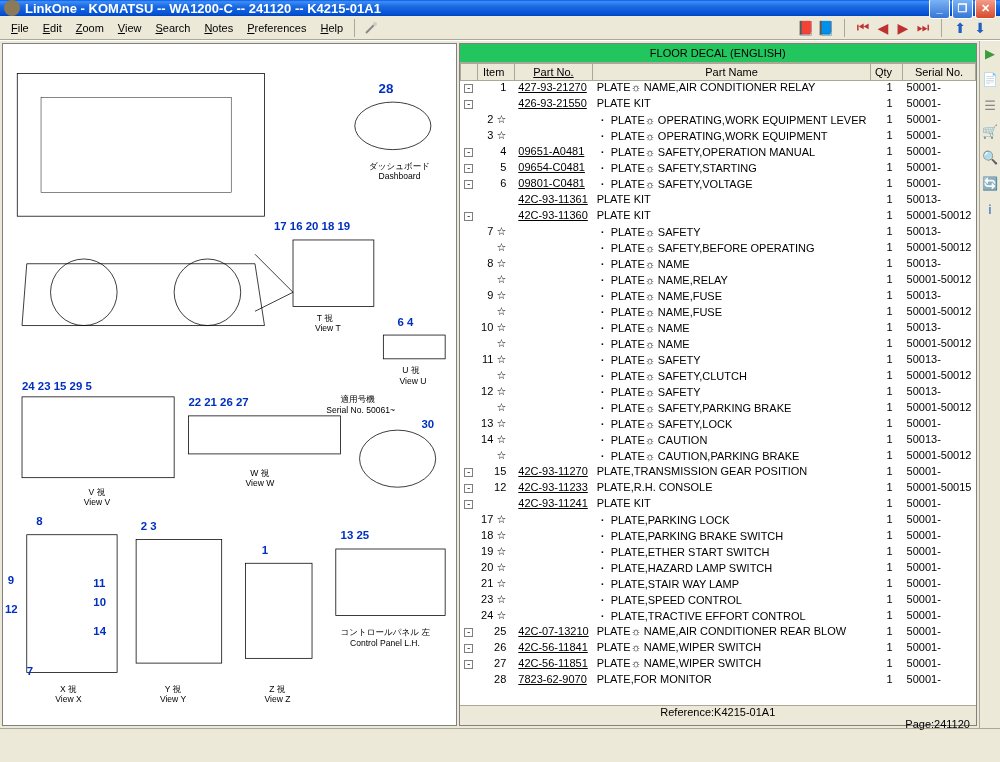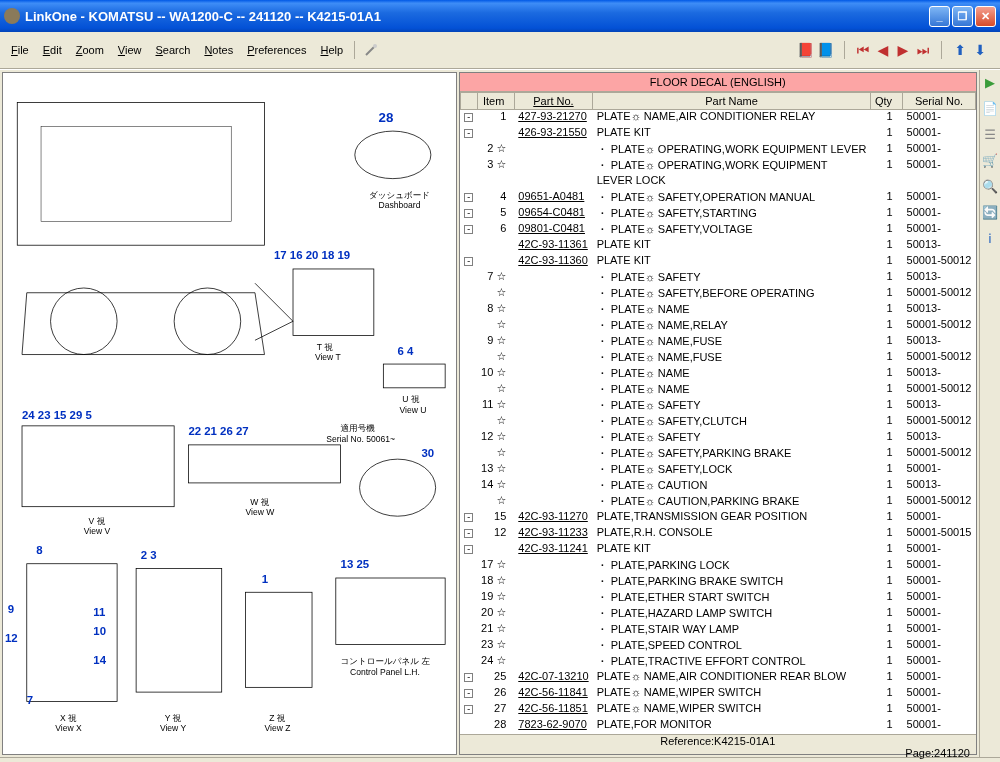--- a/index.html
+++ b/index.html
@@ -1,34 +1,34 @@
 <!DOCTYPE html>
 <html><head>
 <meta charset="utf-8">
 <style>
 * { box-sizing: border-box; margin: 0; padding: 0; }
 body { font-family: Tahoma, sans-serif; font-size: 11px; background: #ece9d8; overflow: hidden; width: 1000px; height: 762px; }
-.titlebar { height: 32px; background: linear-gradient(to bottom, #0058e6 0%, #3e8df7 10%, #1b6ae0 40%, #0351d6 88%, #0344b8 100%); display: flex; align-items: center; padding: 0 4px; color: white; font-weight: bold; font-size: 13px; }
+.titlebar { height: 16px; background: linear-gradient(to bottom, #0058e6 0%, #3e8df7 10%, #1b6ae0 40%, #0351d6 88%, #0344b8 100%); display: flex; align-items: center; padding: 0 4px; color: white; font-weight: bold; font-size: 13px; }
 .titlebar-icon { width: 16px; height: 16px; background: #8a7a5a; border-radius: 50%; margin-right: 5px; }
 .window-controls { margin-left: auto; display: flex; gap: 2px; }
 .window-btn { width: 21px; height: 21px; border: 1px solid #fff; border-radius: 3px; display: flex; align-items: center; justify-content: center; font-weight: bold; font-size: 11px; font-family: Arial; cursor: pointer; }
 .min-btn, .max-btn { background: linear-gradient(to bottom, #7eb6f5, #3576d6); color: white; }
 .close-btn { background: linear-gradient(to bottom, #f5a090, #d64b2a); color: white; }
-.menubar { height: 37px; background: #ece9d8; border-bottom: 1px solid #aca899; display: flex; align-items: center; padding: 0 4px; }
+.menubar { height: 24px; background: #ece9d8; border-bottom: 1px solid #aca899; display: flex; align-items: center; padding: 0 4px; }
 .menu-item { padding: 2px 7px; cursor: pointer; }
 .menu-item u { text-decoration: underline; }
 .menu-sep { width: 1px; height: 18px; background: #aca899; margin: 0 4px; }
 .wand-icon { width: 16px; height: 16px; margin-left: 4px; display: inline-block; cursor: pointer; }
 .toolbar-right { margin-left: auto; display: flex; align-items: center; gap: 4px; padding-right: 8px; }
 .tb-icon { width: 16px; height: 16px; cursor: pointer; display: flex; align-items: center; justify-content: center; font-size: 14px; }
 .tb-sep { width: 1px; height: 18px; background: #aca899; margin: 0 6px; }
 .content { display: flex; height: 688px; border-top: 1px solid #fff; }
 .diagram-panel { width: 476px; background: white; border: 1px solid #808080; margin: 2px 0 2px 2px; display: flex; align-items: center; justify-content: center; color: #999; position: relative; overflow: hidden; }
 .parts-panel { flex: 1; background: white; border: 1px solid #808080; margin: 2px; display: flex; flex-direction: column; position: relative; }
-.parts-header { background: #fca5a5; text-align: center; padding: 3px; border-bottom: 1px solid #aca899; font-size: 11px; }
+.parts-header { background: #22c55e; text-align: center; padding: 3px; border-bottom: 1px solid #aca899; font-size: 11px; }
 .parts-table { flex: 1; overflow-y: auto; overflow-x: hidden; }
 .parts-table table { width: 100%; border-collapse: collapse; font-size: 11px; }
 .parts-table th { background: #ece9d8; border: 1px solid #aca899; padding: 2px 4px; font-weight: normal; text-align: center; position: sticky; top: 0; }
 .parts-table td { padding: 0px 4px; white-space: nowrap; height: 16px; vertical-align: top; }
 .col-expand { width: 14px; text-align: center; }
 .col-item { width: 32px; text-align: right; padding-right: 8px !important; }
 .col-partno { width: 90px; text-decoration: underline; }
 .col-partname { }
 .col-qty { width: 30px; text-align: right; padding-right: 10px !important; }
 .col-serial { width: 80px; margin-left: 12px; }
@@ -186,28 +186,20 @@
             </tr>
             <tr>
               <td class="col-expand"></td>
               <td class="col-item">3 <span class="star">☆</span></td>
               <td class="col-partno"></td>
               <td class="col-partname">・ PLATE☼ OPERATING,WORK EQUIPMENT</td>
               <td class="col-qty">1</td>
               <td class="col-serial">50001-</td>
             </tr>
             <tr>
-              <td class="col-expand"></td>
-              <td class="col-item"></td>
-              <td class="col-partno"></td>
-              <td class="col-partname">   LEVER LOCK</td>
-              <td class="col-qty"></td>
-              <td class="col-serial"></td>
-            </tr>
-            <tr>
               <td class="col-expand"><span class="expander">-</span></td>
               <td class="col-item">4</td>
               <td class="col-partno">09651-A0481</td>
               <td class="col-partname">・ PLATE☼ SAFETY,OPERATION MANUAL</td>
               <td class="col-qty">1</td>
               <td class="col-serial">50001-</td>
             </tr>
             <tr>
               <td class="col-expand"><span class="expander">-</span></td>
               <td class="col-item">5</td>

